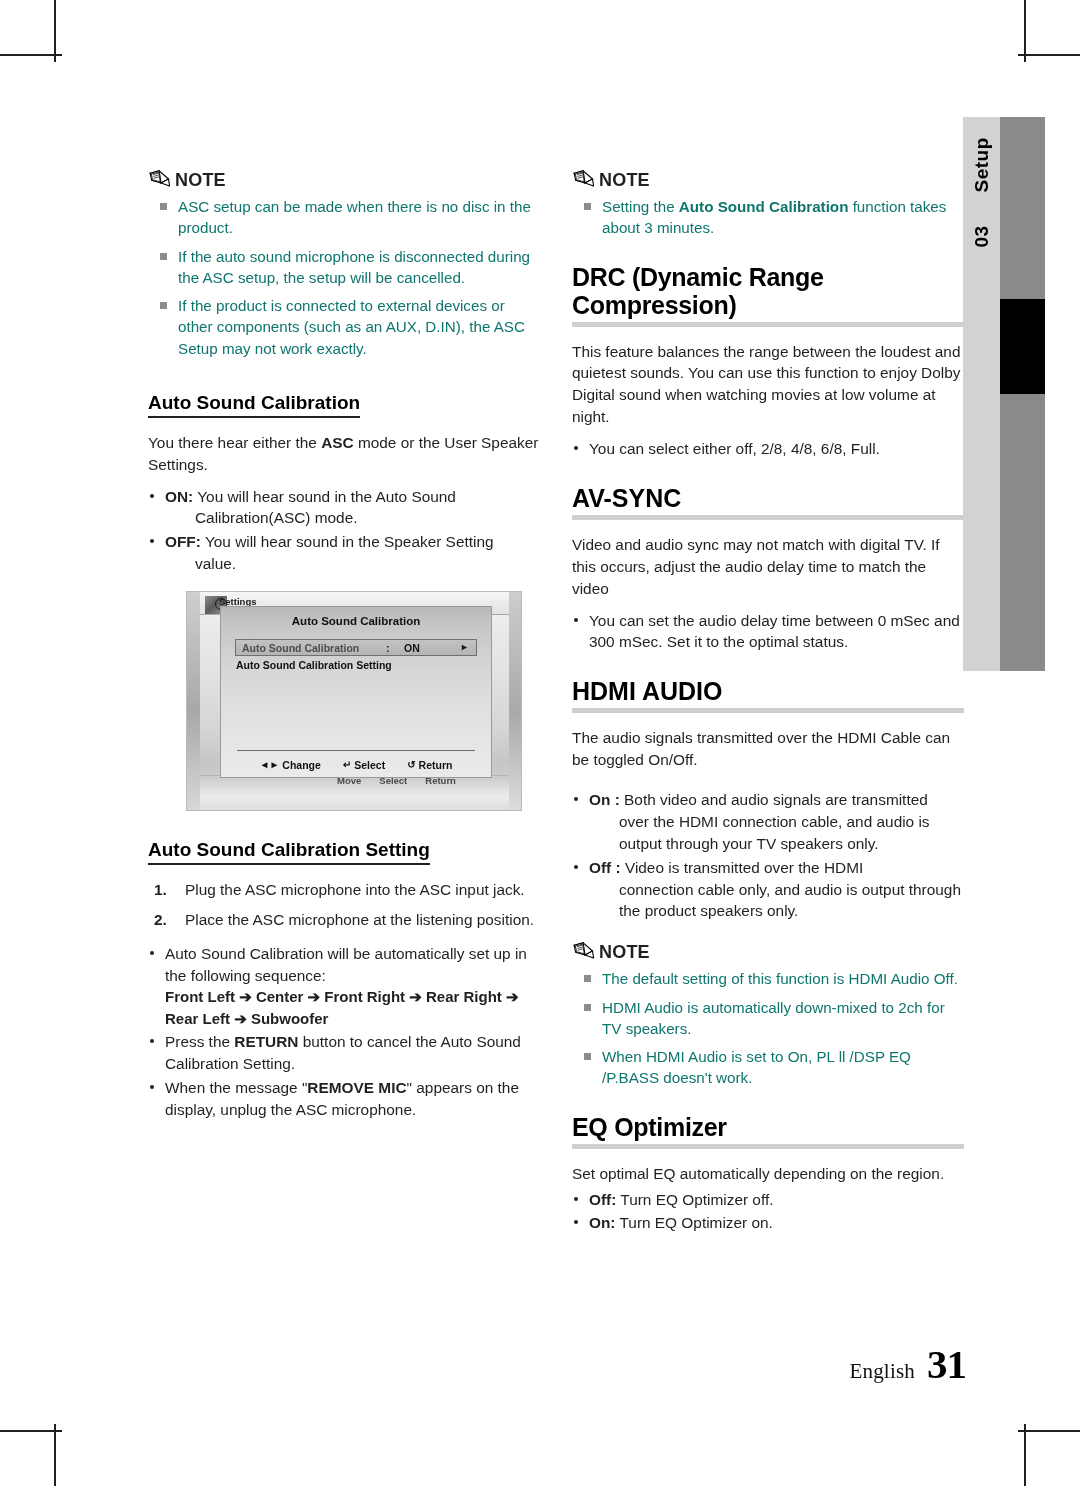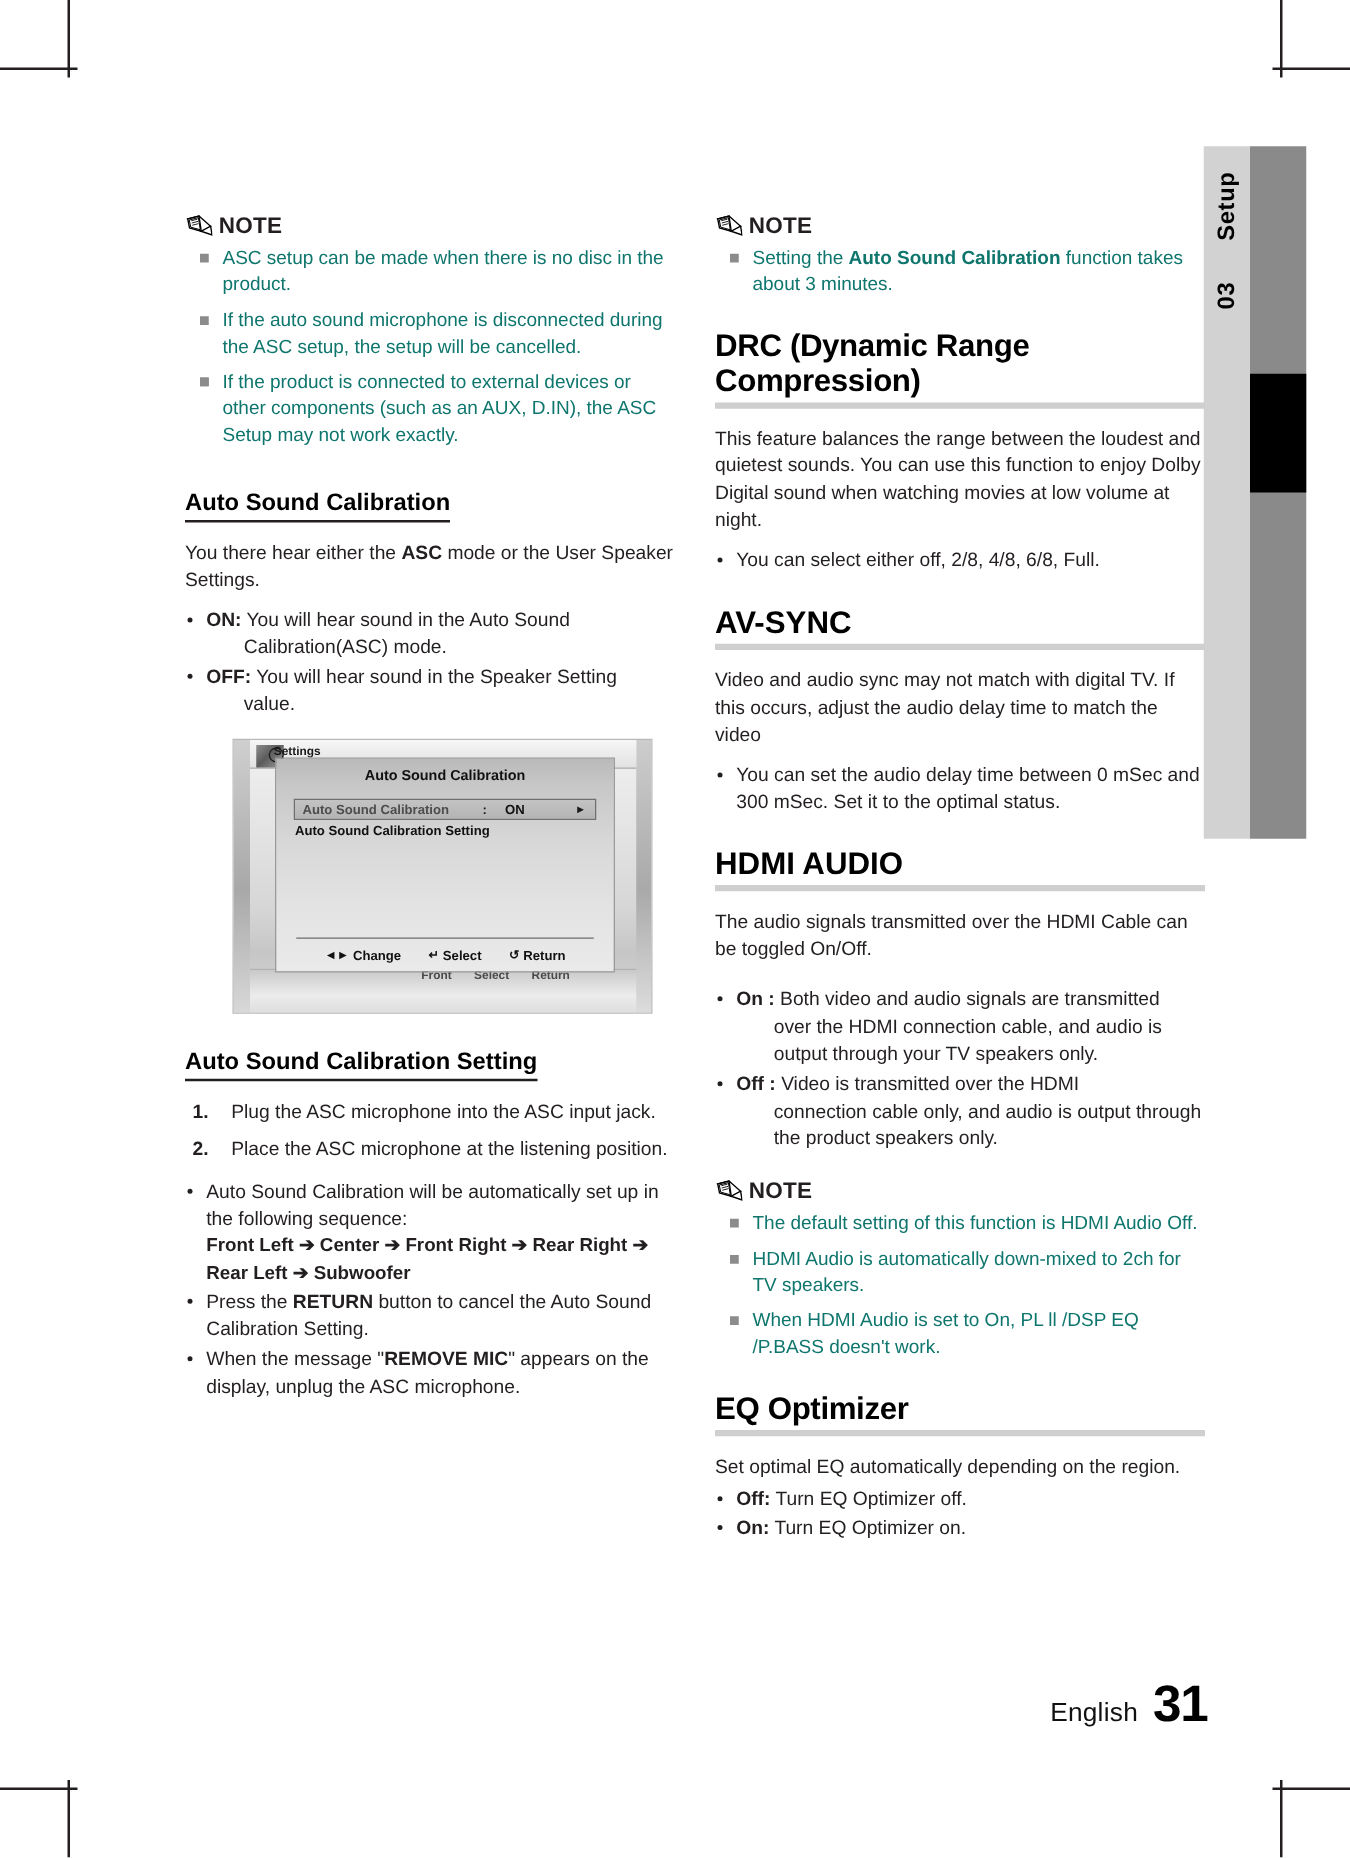--- a/index.html
+++ b/index.html
@@ -81,21 +81,20 @@
     top: 0;
     width: 392px;
   }
   #col-left  { left: 0; }
   #col-right { left: 424px; }
 
   
   .note-block { margin-bottom: 4px; }
   .note-head {
     display: flex;
-    align-items: center;
     gap: 5px;
     font-size: 18px;
     font-weight: 700;
     letter-spacing: 0.2px;
     margin-bottom: 5px;
   }
   .pencil-icon { display: block; }
 
   ul.note-list {
     list-style: none;
@@ -362,20 +361,21 @@
   #page-footer {
     position: absolute;
     left: 0;
     top: 1340px;
     width: 966px;
     text-align: right;
     display: flex;
     justify-content: flex-end;
     align-items: baseline;
     gap: 12px;
+    font-family: Liberation Serif, serif;
   }
   #page-footer .lang {
     font-size: 21px;
     font-weight: 400;
     color: #111;
     letter-spacing: 0.2px;
   }
   #page-footer .pnum {
     font-size: 41px;
     font-weight: 700;
@@ -444,21 +444,21 @@
 
     <div id="tv-shot">
       <div class="bg-left-rail"></div>
       <div class="bg-right-rail"></div>
       <div class="bg-topbar"></div>
       <div class="bg-thumb"></div>
       <div class="bg-gear"></div>
       <div class="bg-settings-label">Settings</div>
       <div class="bg-floor"></div>
       <div class="bg-bottom-hint">
-        <span>Front</span>
+        <span>Move</span>
         <span>Select</span>
         <span>Return</span>
       </div>
 
       <div id="asc-dialog">
         <div class="dlg-title">Auto Sound Calibration</div>
         <div class="dlg-row-sel">
           <span class="r-label">Auto Sound Calibration</span>
           <span class="r-colon">:</span>
           <span class="r-value">ON</span>

